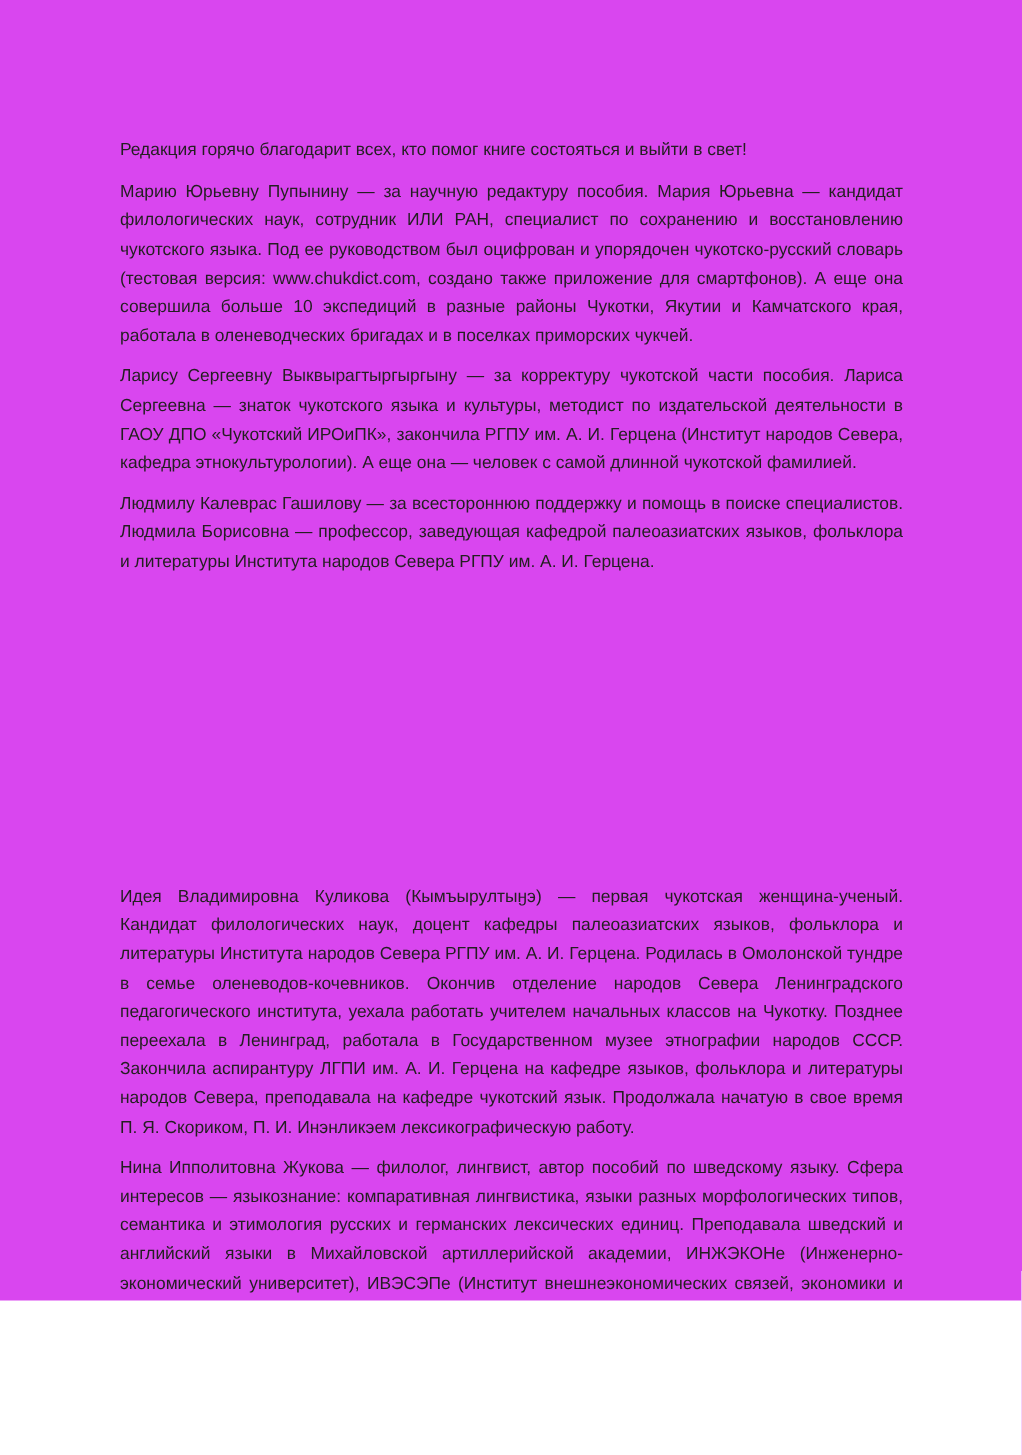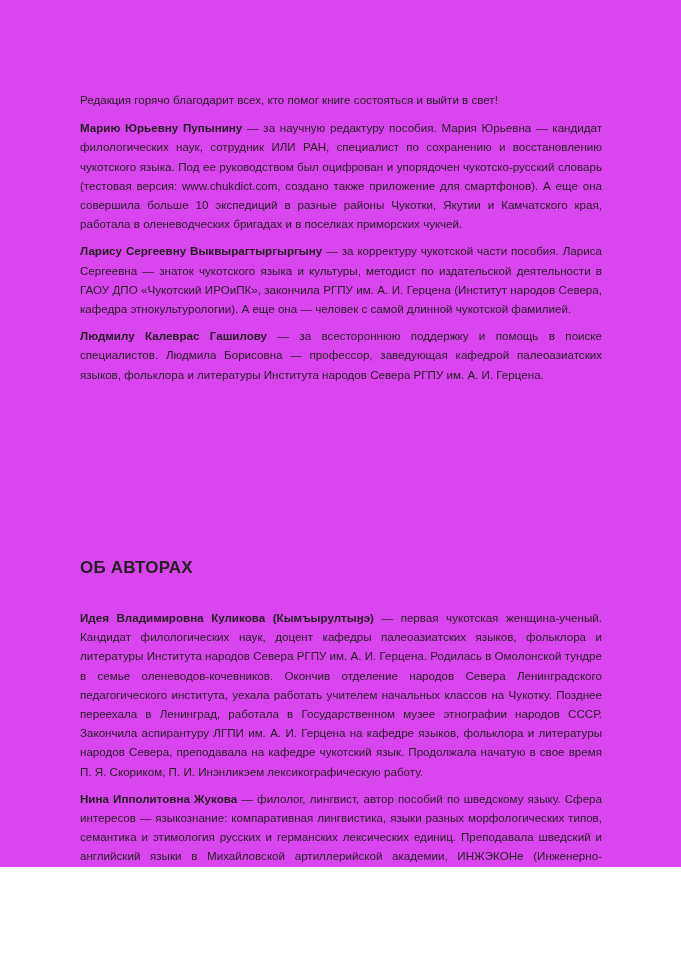--- a/index.html
+++ b/index.html
@@ -33,21 +33,21 @@
     color: #231f20;
     hyphens: manual;
   }
   p.para.intro {
     margin-bottom: 9px;
   }
   p.para:last-child {
     margin-bottom: 0;
   }
   .bold {
-    font-weight: bold;
+    font-weight: normal;
   }
   h2.section-title {
     margin: 0;
     padding: 0;
     font-size: 17px;
     font-weight: bold;
     letter-spacing: 0.2px;
     color: #231f20;
     line-height: 20px;
   }
@@ -78,21 +78,20 @@
     <p class="para"><span class="bold">Марию Юрьевну Пупынину</span><span> — за научную редактуру пособия. Мария Юрьевна — кандидат филологических наук, сотрудник ИЛИ РАН, специалист по сохранению и восстановлению чукотского языка. Под ее руководством был оцифрован и упорядочен чукотско-русский словарь (тестовая версия: www.chukdict.com, создано также приложение для смартфонов). А еще она совершила больше 10 экспедиций в разные районы Чукотки, Якутии и Камчатского края, работала в оленеводческих бригадах и в поселках приморских чукчей.</span></p>
 
     <p class="para"><span class="bold">Ларису Сергеевну Выквырагтыргыргыну</span><span> — за корректуру чукотской части пособия. Лариса Сергеевна — знаток чукотского языка и культуры, методист по издательской деятельности в ГАОУ ДПО «Чукотский ИРОиПК», закончила РГПУ им. А. И. Герцена (Институт народов Севера, кафедра этнокультурологии). А еще она — человек с самой длинной чукотской фамилией.</span></p>
 
 
     <p class="para"><span class="bold">Людмилу Калеврас Гашилову</span><span> — за всестороннюю поддержку и помощь в поиске специалистов. Людмила Борисовна — профессор, заведующая кафедрой палеоазиатских языков, фольклора и литературы Института народов Севера РГПУ им. А. И. Герцена.</span></p>
 
   </div>
 
   <div class="section-block">
-    <h2 class="section-title">ОБ АВТОРАХ</h2>
 
     <div class="section-body">
       <p class="para"><span class="bold">Идея Владимировна Куликова (Кымъырултыӈэ)</span><span> — первая чукотская женщина-ученый. Кандидат филологических наук, доцент кафедры палеоазиатских языков, фольклора и литературы Института народов Севера РГПУ им. А. И. Герцена. Родилась в Омолонской тундре в семье оленеводов-кочевников. Окончив отделение народов Севера Ленинградского педагогического института, уехала работать учителем начальных классов на Чукотку. Позднее переехала в Ленинград, работала в Государственном музее этнографии народов СССР. Закончила аспирантуру ЛГПИ им. А. И. Герцена на кафедре языков, фольклора и литературы народов Севера, преподавала на кафедре чукотский язык. Продолжала начатую в свое время П. Я. Скориком, П. И. Инэнликэем лексикографическую работу.</span></p>
 
       <p class="para"><span class="bold">Нина Ипполитовна Жукова</span><span> — филолог, лингвист, автор пособий по шведскому языку. Сфера интересов — языкознание: компаративная лингвистика, языки разных морфологических типов, семантика и этимология русских и германских лексических единиц. Преподавала шведский и английский языки в Михайловской артиллерийской академии, ИНЖЭКОНе (Инженерно-экономический университет), ИВЭСЭПе (Институт внешнеэкономических связей, экономики и права), РХГА (Российская христианская гуманитарная академия), Скандинавской школе и др. Работала гидом-переводчиком в ВАО «Интурист», читала лекции в обществе «Знание».</span></p>
     </div>
   </div>
 
 </div>
 

